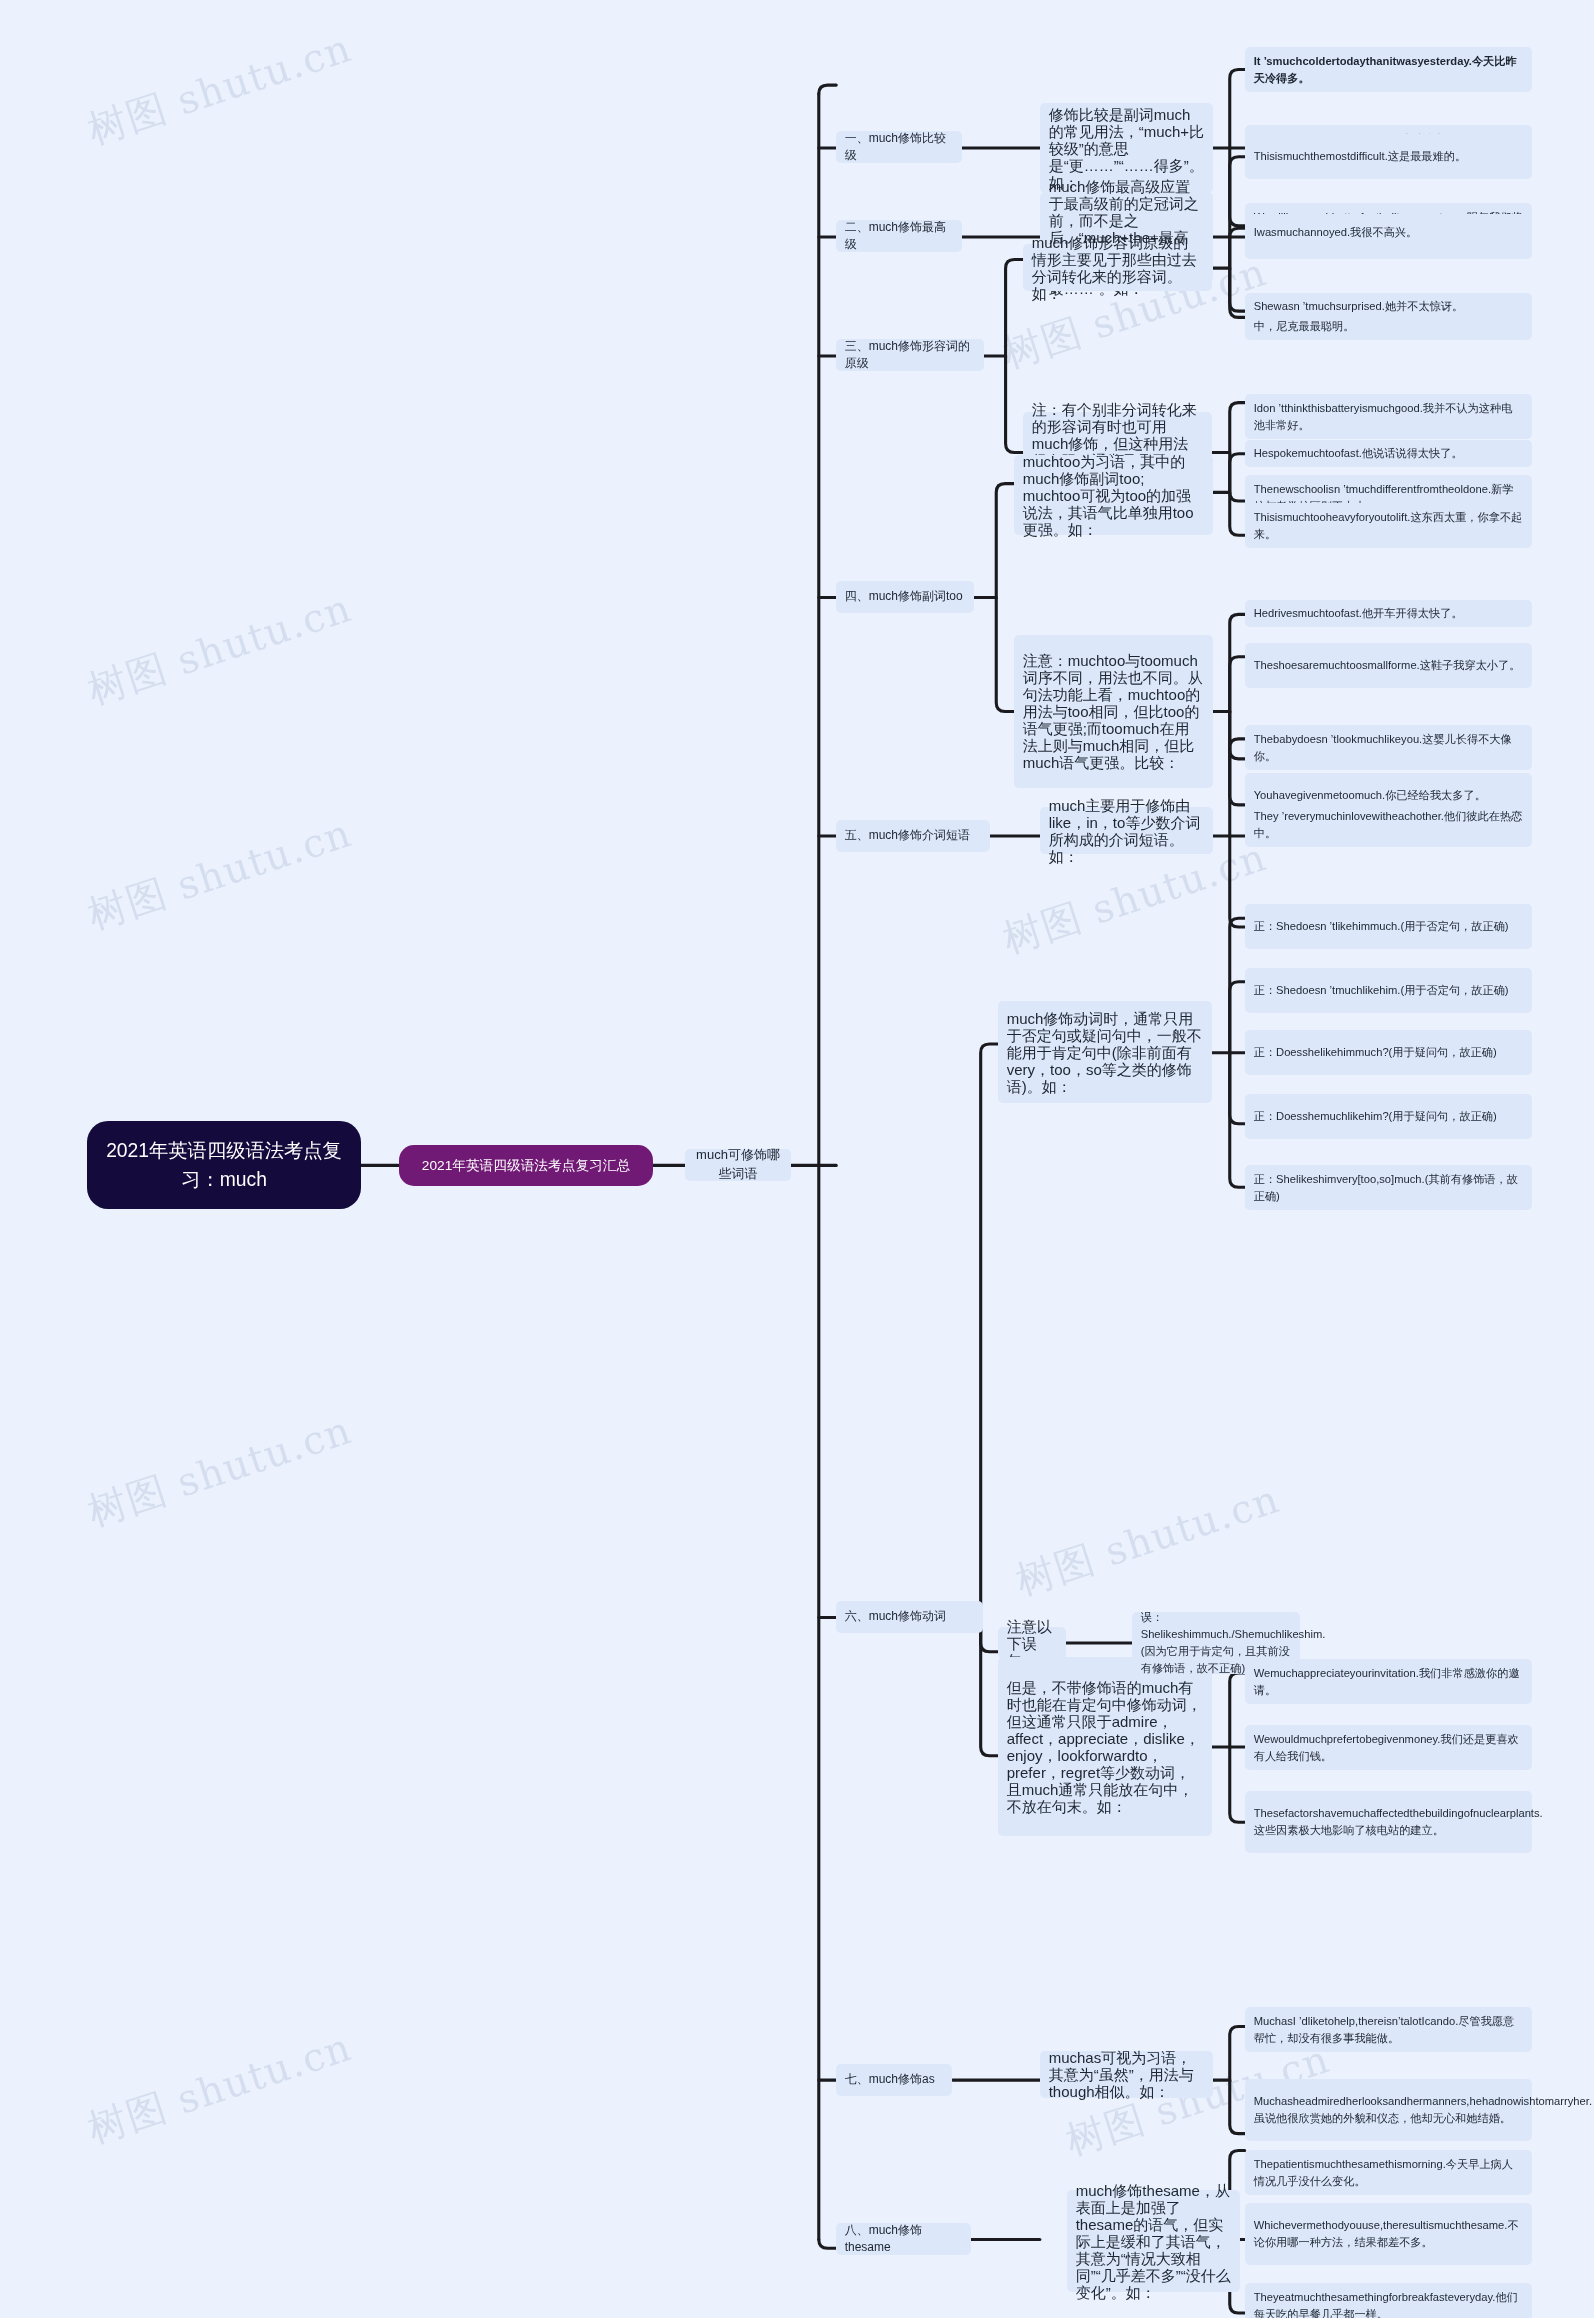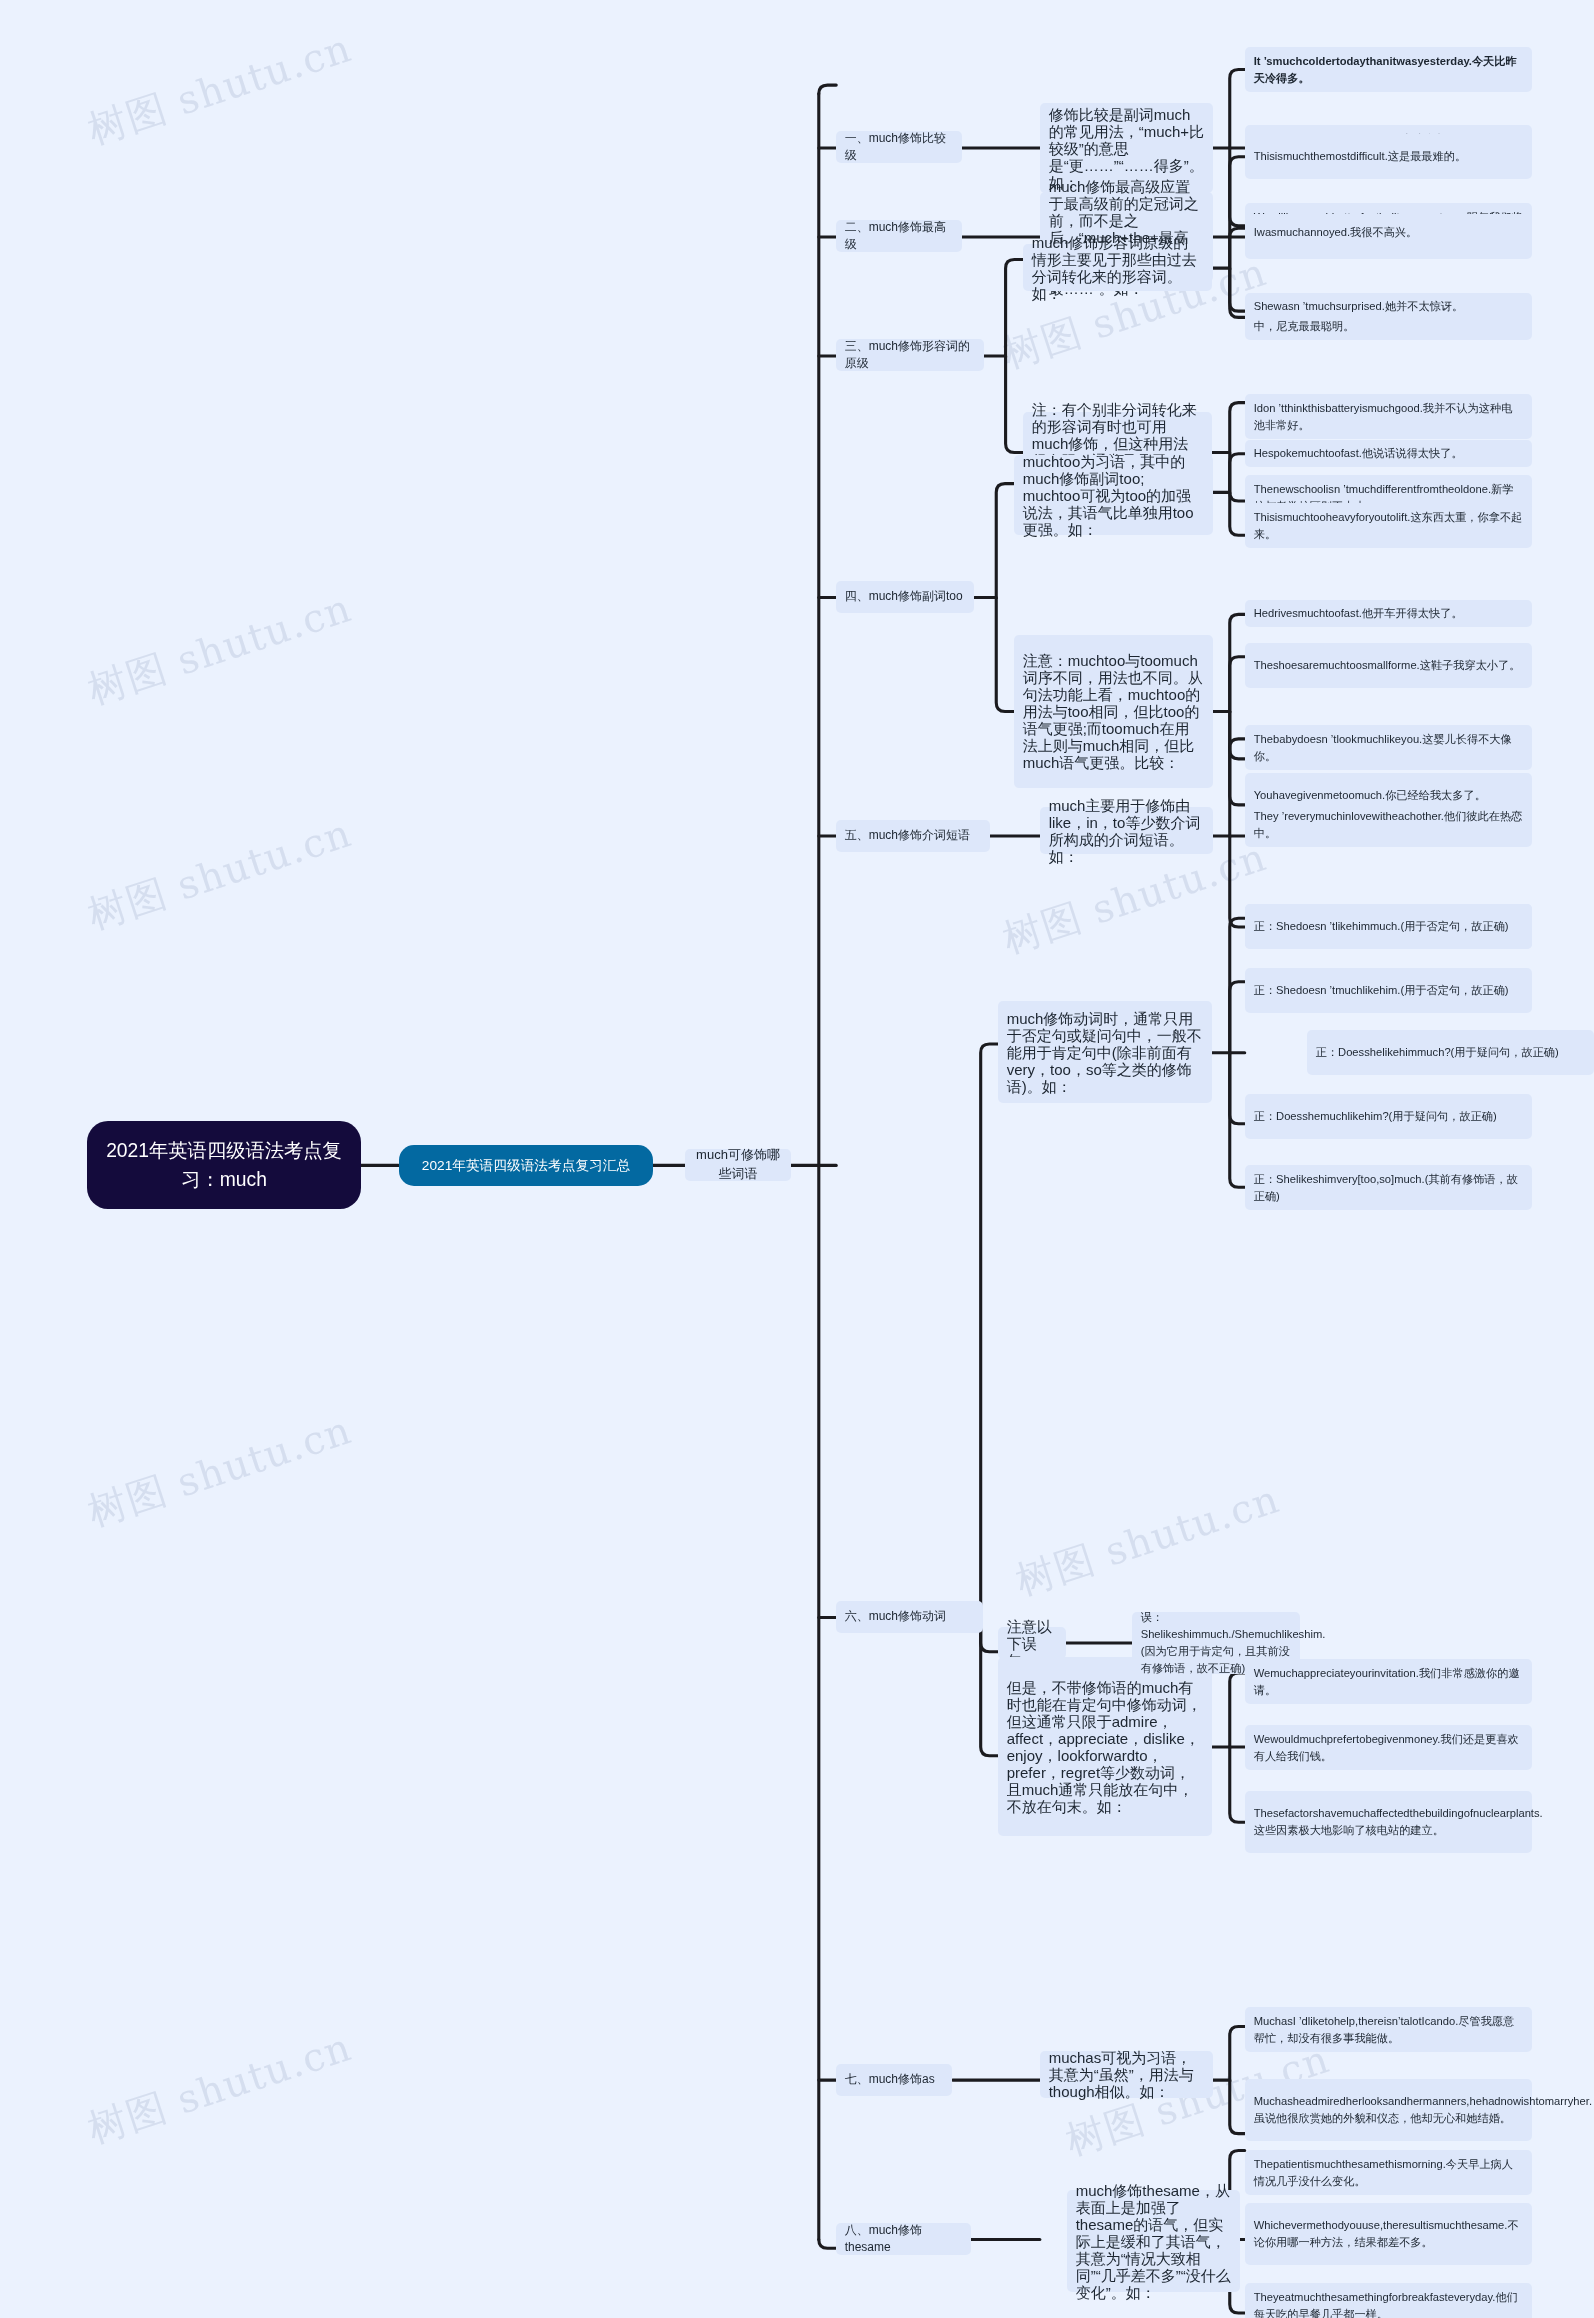--- a/index.html
+++ b/index.html
@@ -44,21 +44,21 @@
     background:#140b3c;
     color:#ffffff;
     border-radius:21px;
     justify-content:center;
     text-align:center;
     font-size:19.3px;
     line-height:29px;
     padding:8.7px 16px;
   }
   .lvl1{
-    background:#0369a1;
+    background:#701a75;
     color:#ffffff;
     border-radius:15px;
     justify-content:center;
     text-align:center;
     font-size:13.7px;
     line-height:20px;
     padding:6.2px 13.7px;
   }
   .lvl2{
     background:#dde7fa;
@@ -318,21 +318,21 @@
   </div>
   <div class="node lvl4" style="left:998px;top:1657px;width:214px;height:179px;">
     <span>但是，不带修饰语的much有时也能在肯定句中修饰动词，但这通常只限于admire，affect，appreciate，dislike，enjoy，lookforwardto，prefer，regret等少数动词，且much通常只能放在句中，不放在句末。如：</span>
   </div>
   <div class="node leaf" style="left:1245px;top:904px;width:287px;height:45px;">
     <span>正：Shedoesn ’tlikehimmuch.(用于否定句，故正确)</span>
   </div>
   <div class="node leaf" style="left:1245px;top:968px;width:287px;height:45px;">
     <span>正：Shedoesn ’tmuchlikehim.(用于否定句，故正确)</span>
   </div>
-  <div class="node leaf" style="left:1307px;top:1030px;width:287px;height:45px;">
+  <div class="node leaf" style="left:1245px;top:1030px;width:287px;height:45px;">
     <span>正：Doesshelikehimmuch?(用于疑问句，故正确)</span>
   </div>
   <div class="node leaf" style="left:1245px;top:1094px;width:287px;height:45px;">
     <span>正：Doesshemuchlikehim?(用于疑问句，故正确)</span>
   </div>
   <div class="node leaf" style="left:1245px;top:1165px;width:287px;height:45px;">
     <span>正：Shelikeshimvery[too,so]much.(其前有修饰语，故正确)</span>
   </div>
   <div class="node leaf" style="left:1132px;top:1612px;width:168px;height:62px;">
     <span>误：Shelikeshimmuch./Shemuchlikeshim.(因为它用于肯定句，且其前没有修饰语，故不正确)</span>

